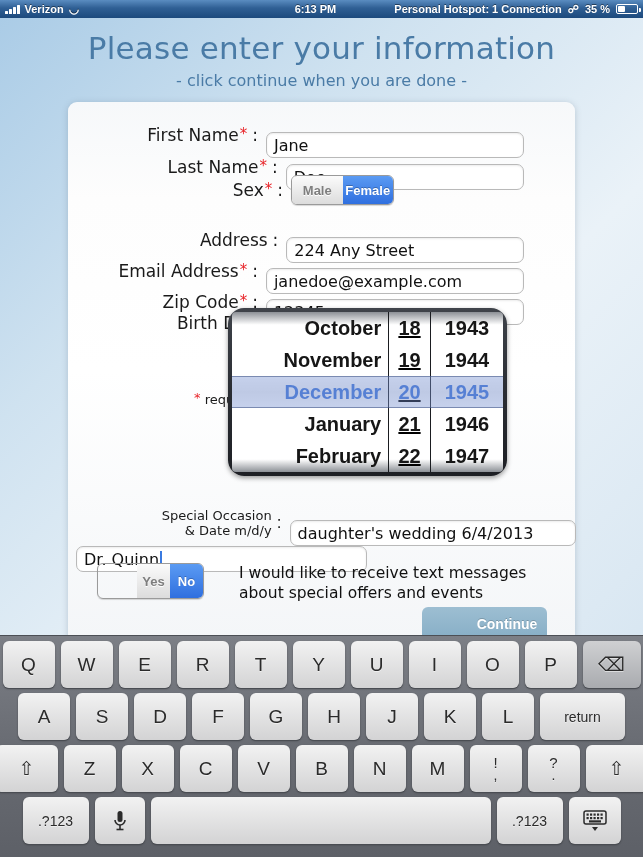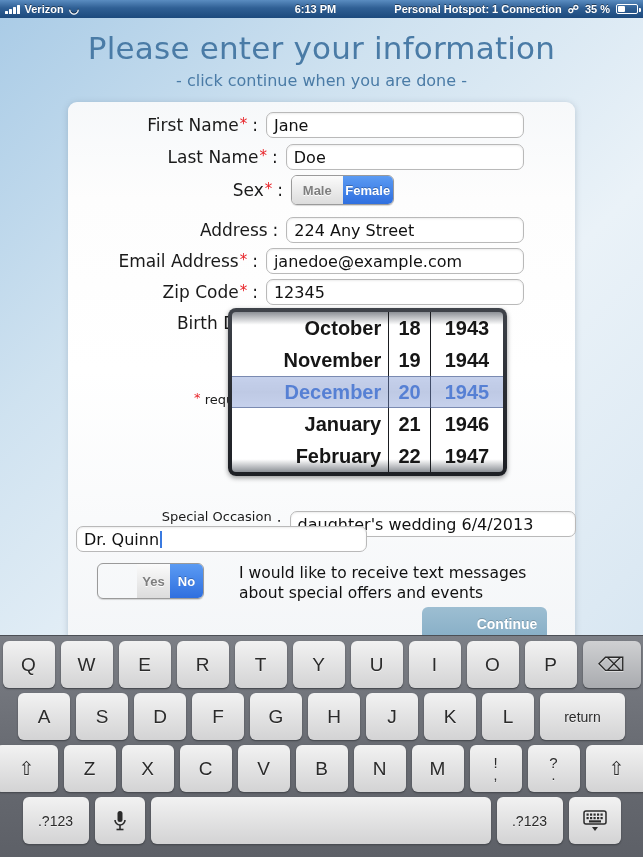--- a/index.html
+++ b/index.html
@@ -71,21 +71,21 @@
   .field {
     background: #fff;
     border: 1px solid #b9b9b9;
     border-radius: 7px;
     height: 26px;
     display: flex; align-items: center;
     padding: 0 0 0 7px;
     font-size: 16px; color: #111;
     font-family: "DejaVu Sans", sans-serif;
     box-shadow: inset 0 1px 2px rgba(0,0,0,.08);
-    overflow: hidden; white-space: nowrap;
+    overflow: hidden; white-space: nowrap; margin-top: 20px;
   }
   .caret {
     display:inline-block; width:1.5px; height:17px; background:#3a7ae0;
     margin-left:1px;
   }
 
   
   .seg {
     display: flex; height: 30px; border-radius: 6px; overflow: hidden;
     border: 1px solid #9a9a9a; width: 103px;
@@ -101,38 +101,38 @@
   }
   .seg .on {
     background: linear-gradient(180deg,#5b9bf3 0%,#2f6fdf 100%);
     color: #fff; text-shadow: 0 -1px 0 rgba(0,0,0,.25);
   }
 
   
   .picker {
     position: absolute;
     background: linear-gradient(180deg,#3f434a 0%,#2a2d33 50%,#1d1f24 100%);
-    border-radius: 8px;
+    border-radius: 16px;
     padding: 4px;
     box-shadow: 0 2px 5px rgba(0,0,0,.4);
   }
   .picker-inner { display: flex; position: relative; border-radius: 4px; overflow: hidden; }
   .pcol {
     position: relative; background: linear-gradient(180deg,
        #8c9096 0%, #ffffff 8%, #ffffff 40%, #f2f2f2 50%, #ffffff 60%, #ffffff 92%, #8c9096 100%);
   }
   .pcol + .pcol { border-left: 1.5px solid #1a1c20; }
   .pcell {
     height: 32px; display: flex; align-items: center;
     font-size: 20px; font-weight: bold; color: #161616;
     font-family: "Liberation Sans", sans-serif;
     justify-content: flex-end; padding-right: 7px;
   }
   .pcol.month { width: 158px; }
-  .pcol.day { width: 42px; }
+  .pcol.day { width: 42px; text-decoration: underline; }
   .pcol.year { width: 74px; }
   .pcol.day .pcell, .pcol.year .pcell { justify-content: center; padding-right: 0; }
   .pcell.sel { color: #3f74d6; }
   .sel-band {
     position: absolute; left: 0; right: 0; top: 64px; height: 32px;
     background: rgba(118,146,210,.42);
     border-top: 1px solid rgba(60,80,130,.55);
     border-bottom: 1px solid rgba(60,80,130,.55);
     pointer-events: none;
   }
@@ -284,21 +284,21 @@
     <div class="lbl" style="width:215px;">
       <span>Birth Date</span><span class="req">*</span><span class="colon">:</span>
     </div>
   </div>
 
   <div class="reqnote" style="left:126px; top:288px;">
     <span class="star">*</span>
     <span>required</span>
   </div>
 
-  <div class="row" style="left:0; top:407px; width:508px;">
+  <div class="row" style="left:0; top:398px; width:508px;">
     <div class="smalllbl" style="width:207px;">
       <div>Special Occasion</div>
       <div>&amp; Date m/d/y</div>
     </div>
     <div class="colon" style="width:8px;">:</div>
     <div class="field" style="width:291px; margin-left:5px;">
       <span>daughter's wedding 6/4/2013</span>
     </div>
   </div>
 

